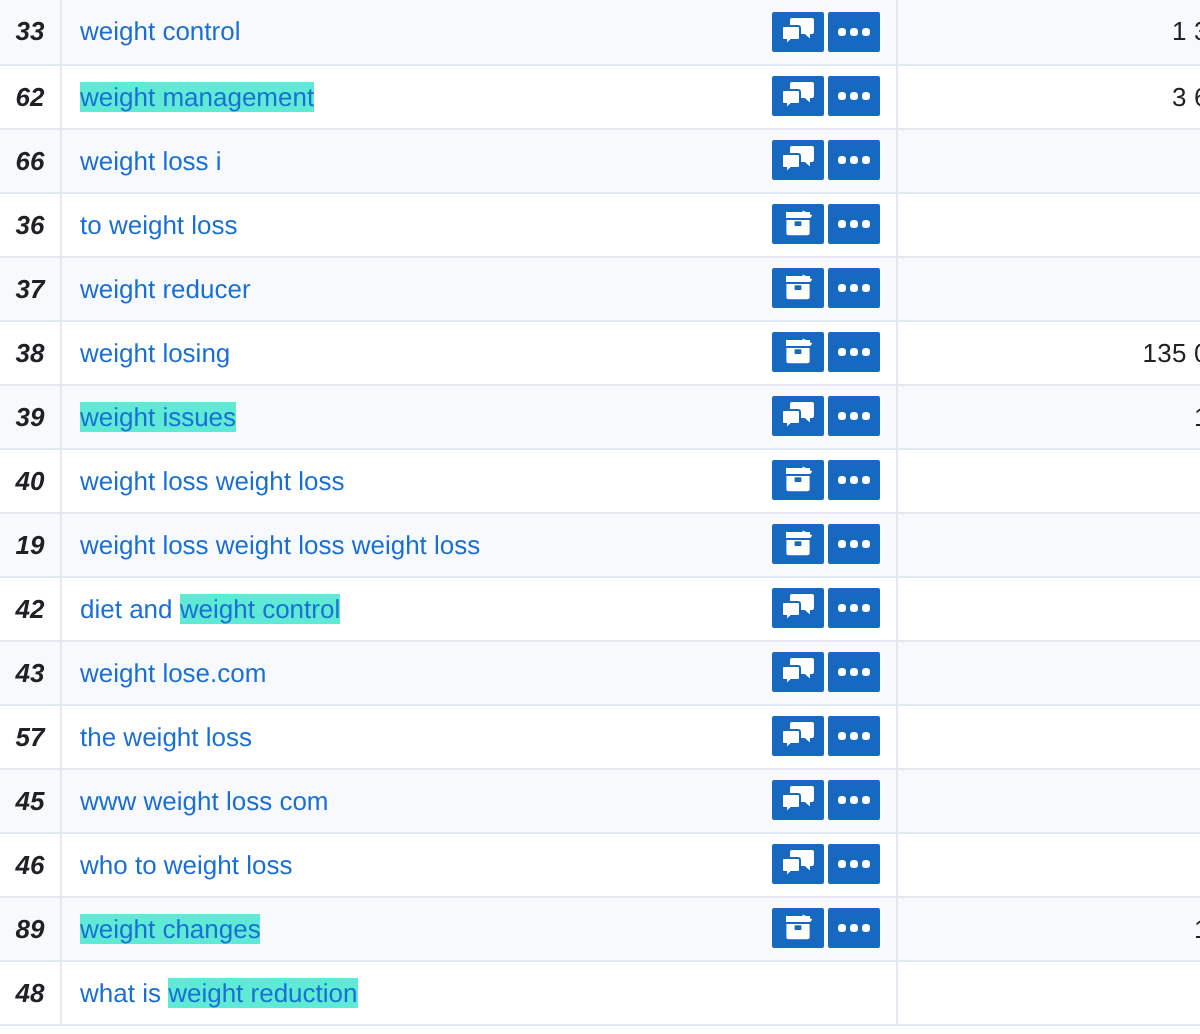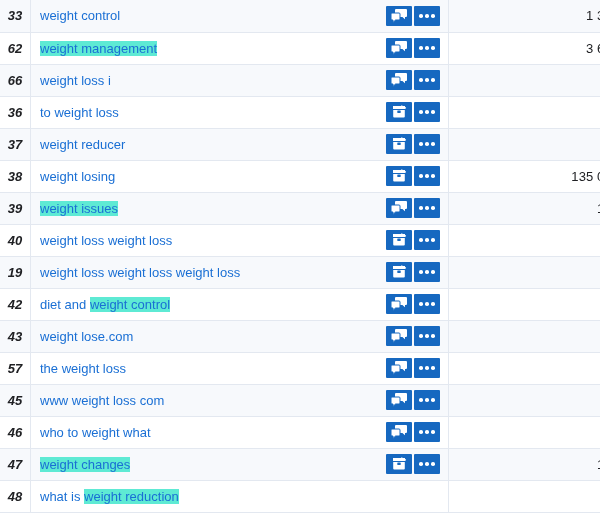--- a/index.html
+++ b/index.html
@@ -405,42 +405,42 @@
                 <span class="dot"></span>
                 <span class="dot"></span>
                 <span class="dot"></span>
               </span>
             </button>
           </span></td>
         <td class="col-vol">50</td>
       </tr>
       <tr class="row-even">
         <td class="col-num">46</td>
-        <td class="col-kw"><a class="kw-link"><span class="kw-plain">who to weight what</span></a></td>
-        <td class="col-act"><span class="actions">
-            <button class="btn btn-icon">
-              <span>
-                <svg width="16" height="14" viewBox="0 0 16 14" xmlns="http://www.w3.org/2000/svg">
-                  <path d="M5 0h10a1 1 0 0 1 1 1v6a1 1 0 0 1-1 1h-1v2.2L11.4 8H5a1 1 0 0 1-1-1V1a1 1 0 0 1 1-1z" fill="#ffffff"></path>
-                  <path d="M1 4h7a1 1 0 0 1 1 1v5a1 1 0 0 1-1 1H4.6L2 13.4V11H1a1 1 0 0 1-1-1V5a1 1 0 0 1 1-1z" fill="#ffffff" stroke="#1668c0" stroke-width="1"></path>
-                </svg>
-              </span>
-            </button>
-            <button class="btn btn-more">
-              <span class="dots">
-                <span class="dot"></span>
-                <span class="dot"></span>
-                <span class="dot"></span>
-              </span>
-            </button>
-          </span></td>
-        <td class="col-vol">10</td>
-      </tr>
-      <tr class="row-odd">
-        <td class="col-num">47</td>
+        <td class="col-kw"><a class="kw-link"><span class="kw-plain">who to weight loss</span></a></td>
+        <td class="col-act"><span class="actions">
+            <button class="btn btn-icon">
+              <span>
+                <svg width="16" height="14" viewBox="0 0 16 14" xmlns="http://www.w3.org/2000/svg">
+                  <path d="M5 0h10a1 1 0 0 1 1 1v6a1 1 0 0 1-1 1h-1v2.2L11.4 8H5a1 1 0 0 1-1-1V1a1 1 0 0 1 1-1z" fill="#ffffff"></path>
+                  <path d="M1 4h7a1 1 0 0 1 1 1v5a1 1 0 0 1-1 1H4.6L2 13.4V11H1a1 1 0 0 1-1-1V5a1 1 0 0 1 1-1z" fill="#ffffff" stroke="#1668c0" stroke-width="1"></path>
+                </svg>
+              </span>
+            </button>
+            <button class="btn btn-more">
+              <span class="dots">
+                <span class="dot"></span>
+                <span class="dot"></span>
+                <span class="dot"></span>
+              </span>
+            </button>
+          </span></td>
+        <td class="col-vol">10</td>
+      </tr>
+      <tr class="row-odd">
+        <td class="col-num">89</td>
         <td class="col-kw"><a class="kw-link"><span class="hl">weight changes</span></a></td>
         <td class="col-act"><span class="actions">
             <button class="btn btn-icon">
               <span>
                 <svg width="16" height="14" viewBox="0 0 16 14" xmlns="http://www.w3.org/2000/svg">
                   <path d="M2 1h12v3H2z" fill="#ffffff"></path>
                   <path d="M10.5 0.2l4.6 2.4-0.7 1.3-4.6-2.4z" fill="#ffffff"></path>
                   <path d="M2.2 5h11.6v6.6a1 1 0 0 1-1 1H3.2a1 1 0 0 1-1-1z" fill="#ffffff"></path>
                   <rect x="6.3" y="5.6" width="3.4" height="2.4" rx="0.4" fill="#1668c0"></rect>
                 </svg>

